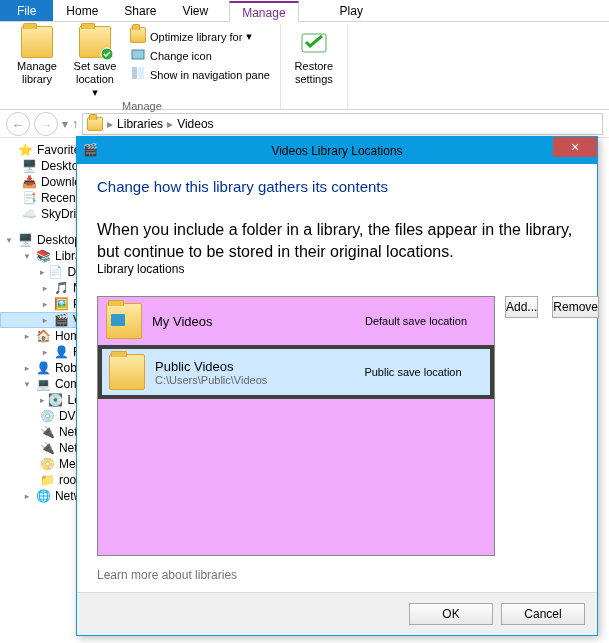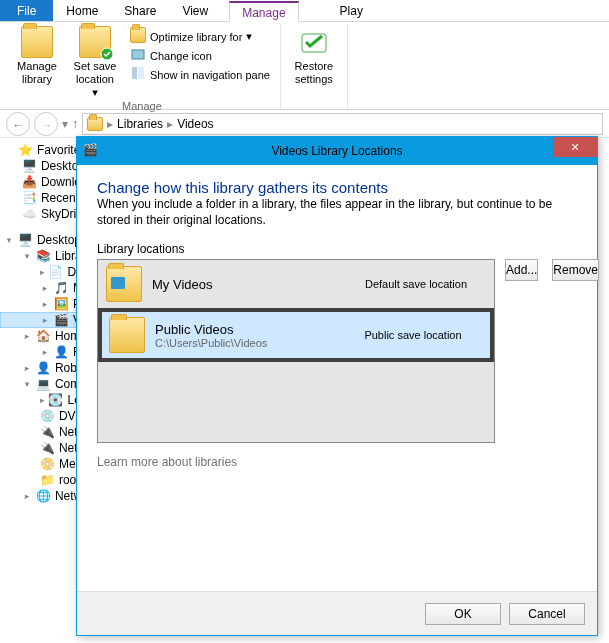--- a/index.html
+++ b/index.html
@@ -34,37 +34,37 @@
 .tree-item .exp { width:10px; text-align:center; color:#888; font-size:9px; }
 .indent1 { padding-left: 22px; }
 
 
 .dialog { position:absolute; left:76px; top:136px; width:522px; height:500px; background:#fff; border:1px solid #0a9ae0; box-shadow: 2px 2px 8px rgba(0,0,0,0.25); display:flex; flex-direction:column; }
 .titlebar { height:28px; background:#0a9ae0; color:#000; display:flex; align-items:center; position:relative; }
 .titlebar .ic { width:16px; height:16px; margin: 0 6px; }
 .titlebar .ttl { position:absolute; left:0; right:0; text-align:center; font-size:12px; color:#000; }
 .closebtn { position:absolute; right:0; top:0; width:44px; height:20px; background:#c75050; color:#fff; display:flex; align-items:center; justify-content:center; font-size:11px; }
 .dlg-body { flex:1; padding: 14px 20px 10px; display:flex; flex-direction:column; }
-.dlg-h { color:#003399; font-size:15px; margin-bottom: 0; }
-.dlg-p { font-size:12px; line-height:1.35; margin-bottom: 14px; }
-.dlg-sub { font-size:12px; margin-bottom: 3px; }
+.dlg-h { color:#003399; font-size:15px; margin-bottom: 24px; }
+.dlg-p { font-size:16px; line-height:1.35; }
+.dlg-sub { font-size:12px; margin-bottom: 20px; }
 .locrow { display:flex; gap:10px; }
-.locbox { flex:1; border:1px solid #888; height:184px; background:#e5e5e5; overflow:hidden; }
+.locbox { flex:1; border:1px solid #888; height:260px; background:#f0abfc; overflow:hidden; }
 .loc-item { display:flex; align-items:center; gap:10px; padding: 6px 8px; border-bottom:0; cursor:default; }
 .loc-item.sel { background:#cde8ff; border:4px solid #404040; padding:5px 7px; }
 .loc-item .fic { width:36px; height:36px; }
 .loc-item .txt { flex:1; }
 .loc-item .title { font-size:13px; }
 .loc-item .path { font-size:11px; color:#666; }
 .loc-item .tag { font-size:11px; width:140px; text-align:center; }
 .btncol { display:flex; flex-direction:row; gap:14px; width:72px; }
 .wbtn { height:22px; border:1px solid #aaa; background:linear-gradient(#fdfdfd,#e8e8e8); font-size:12px; }
 .link { color:#737373; font-size:12px; margin-top:12px; cursor:pointer; }
 .dlg-foot { height:44px; background:#f0f0f0; border-top:1px solid #ddd; display:flex; align-items:center; justify-content:flex-end; gap:8px; padding: 0 12px; }
-.dlg-foot .wbtn { width:76px; }
+.dlg-foot .wbtn { width:84px; }
 
 
 .folder-ic { background: linear-gradient(#ffe9a6,#f0c24b); border:1px solid #d9a430; border-radius:2px; position:relative; }
 .folder-ic::before { content:""; position:absolute; top:-4px; left:1px; width:40%; height:5px; background:#f0c24b; border:1px solid #d9a430; border-bottom:none; border-radius:2px 2px 0 0; }
 svg { display:block; }
 </style>
 </head>
 <body>
 
 <div class="tabs">

